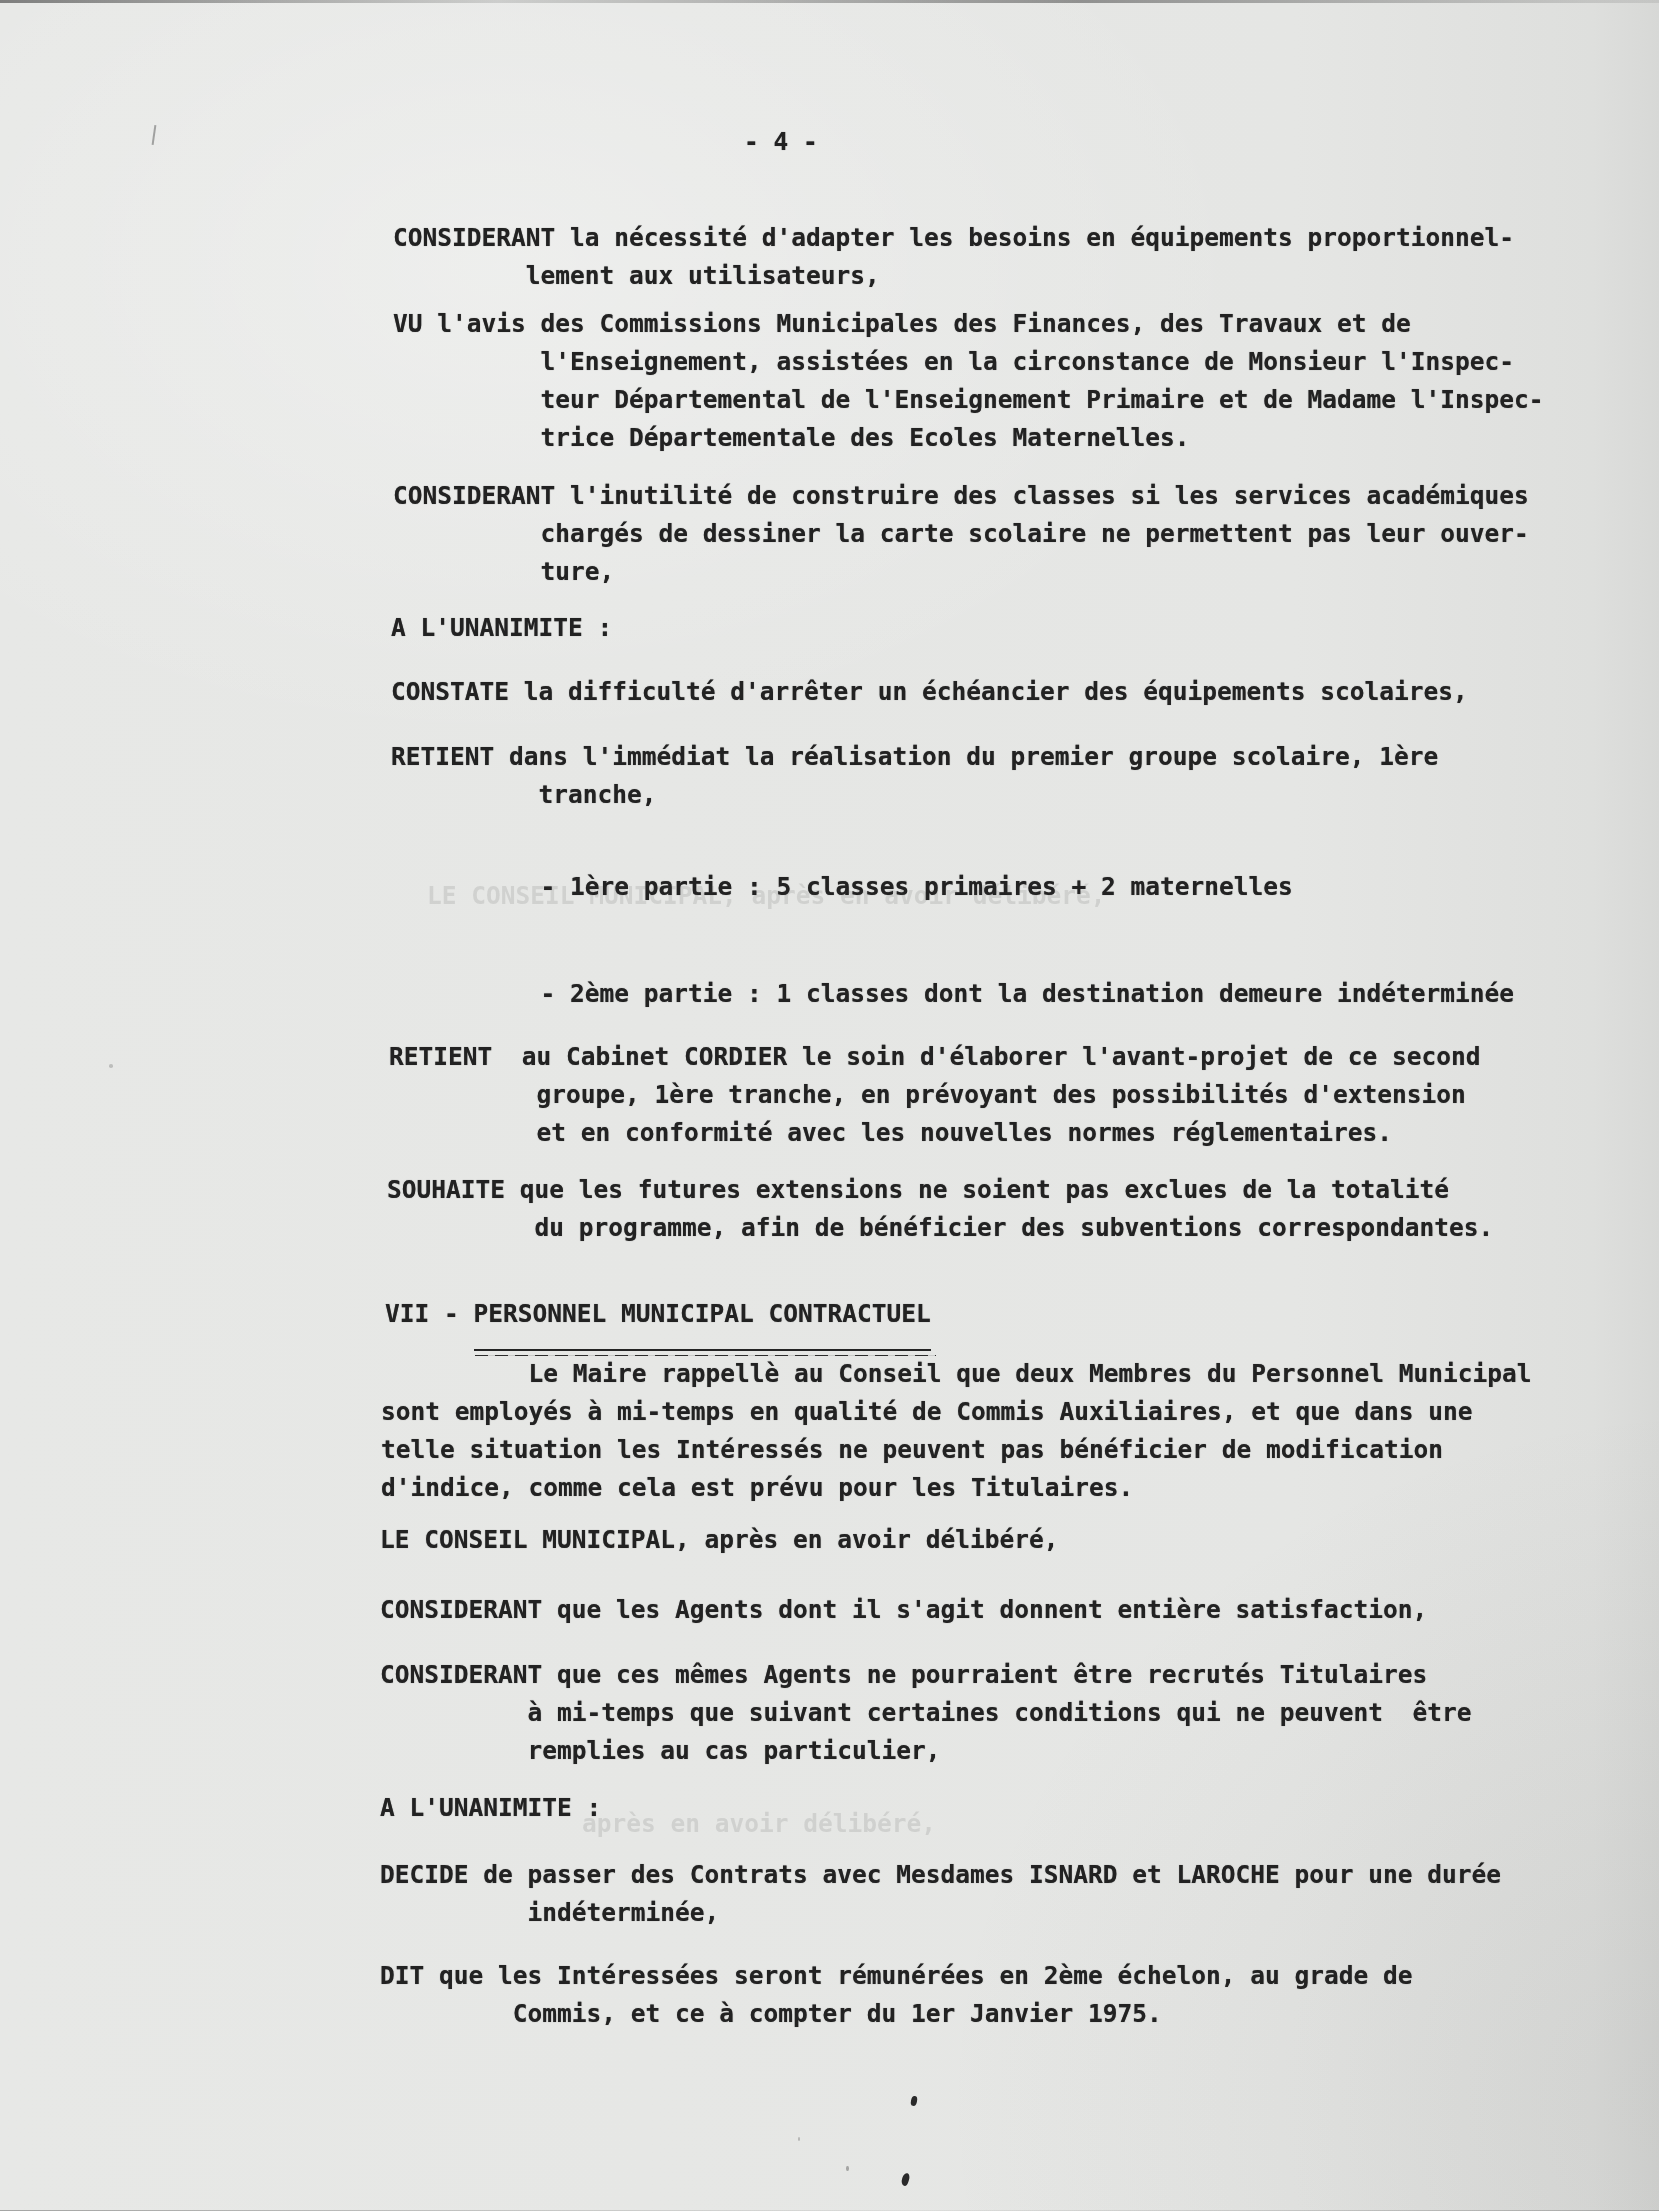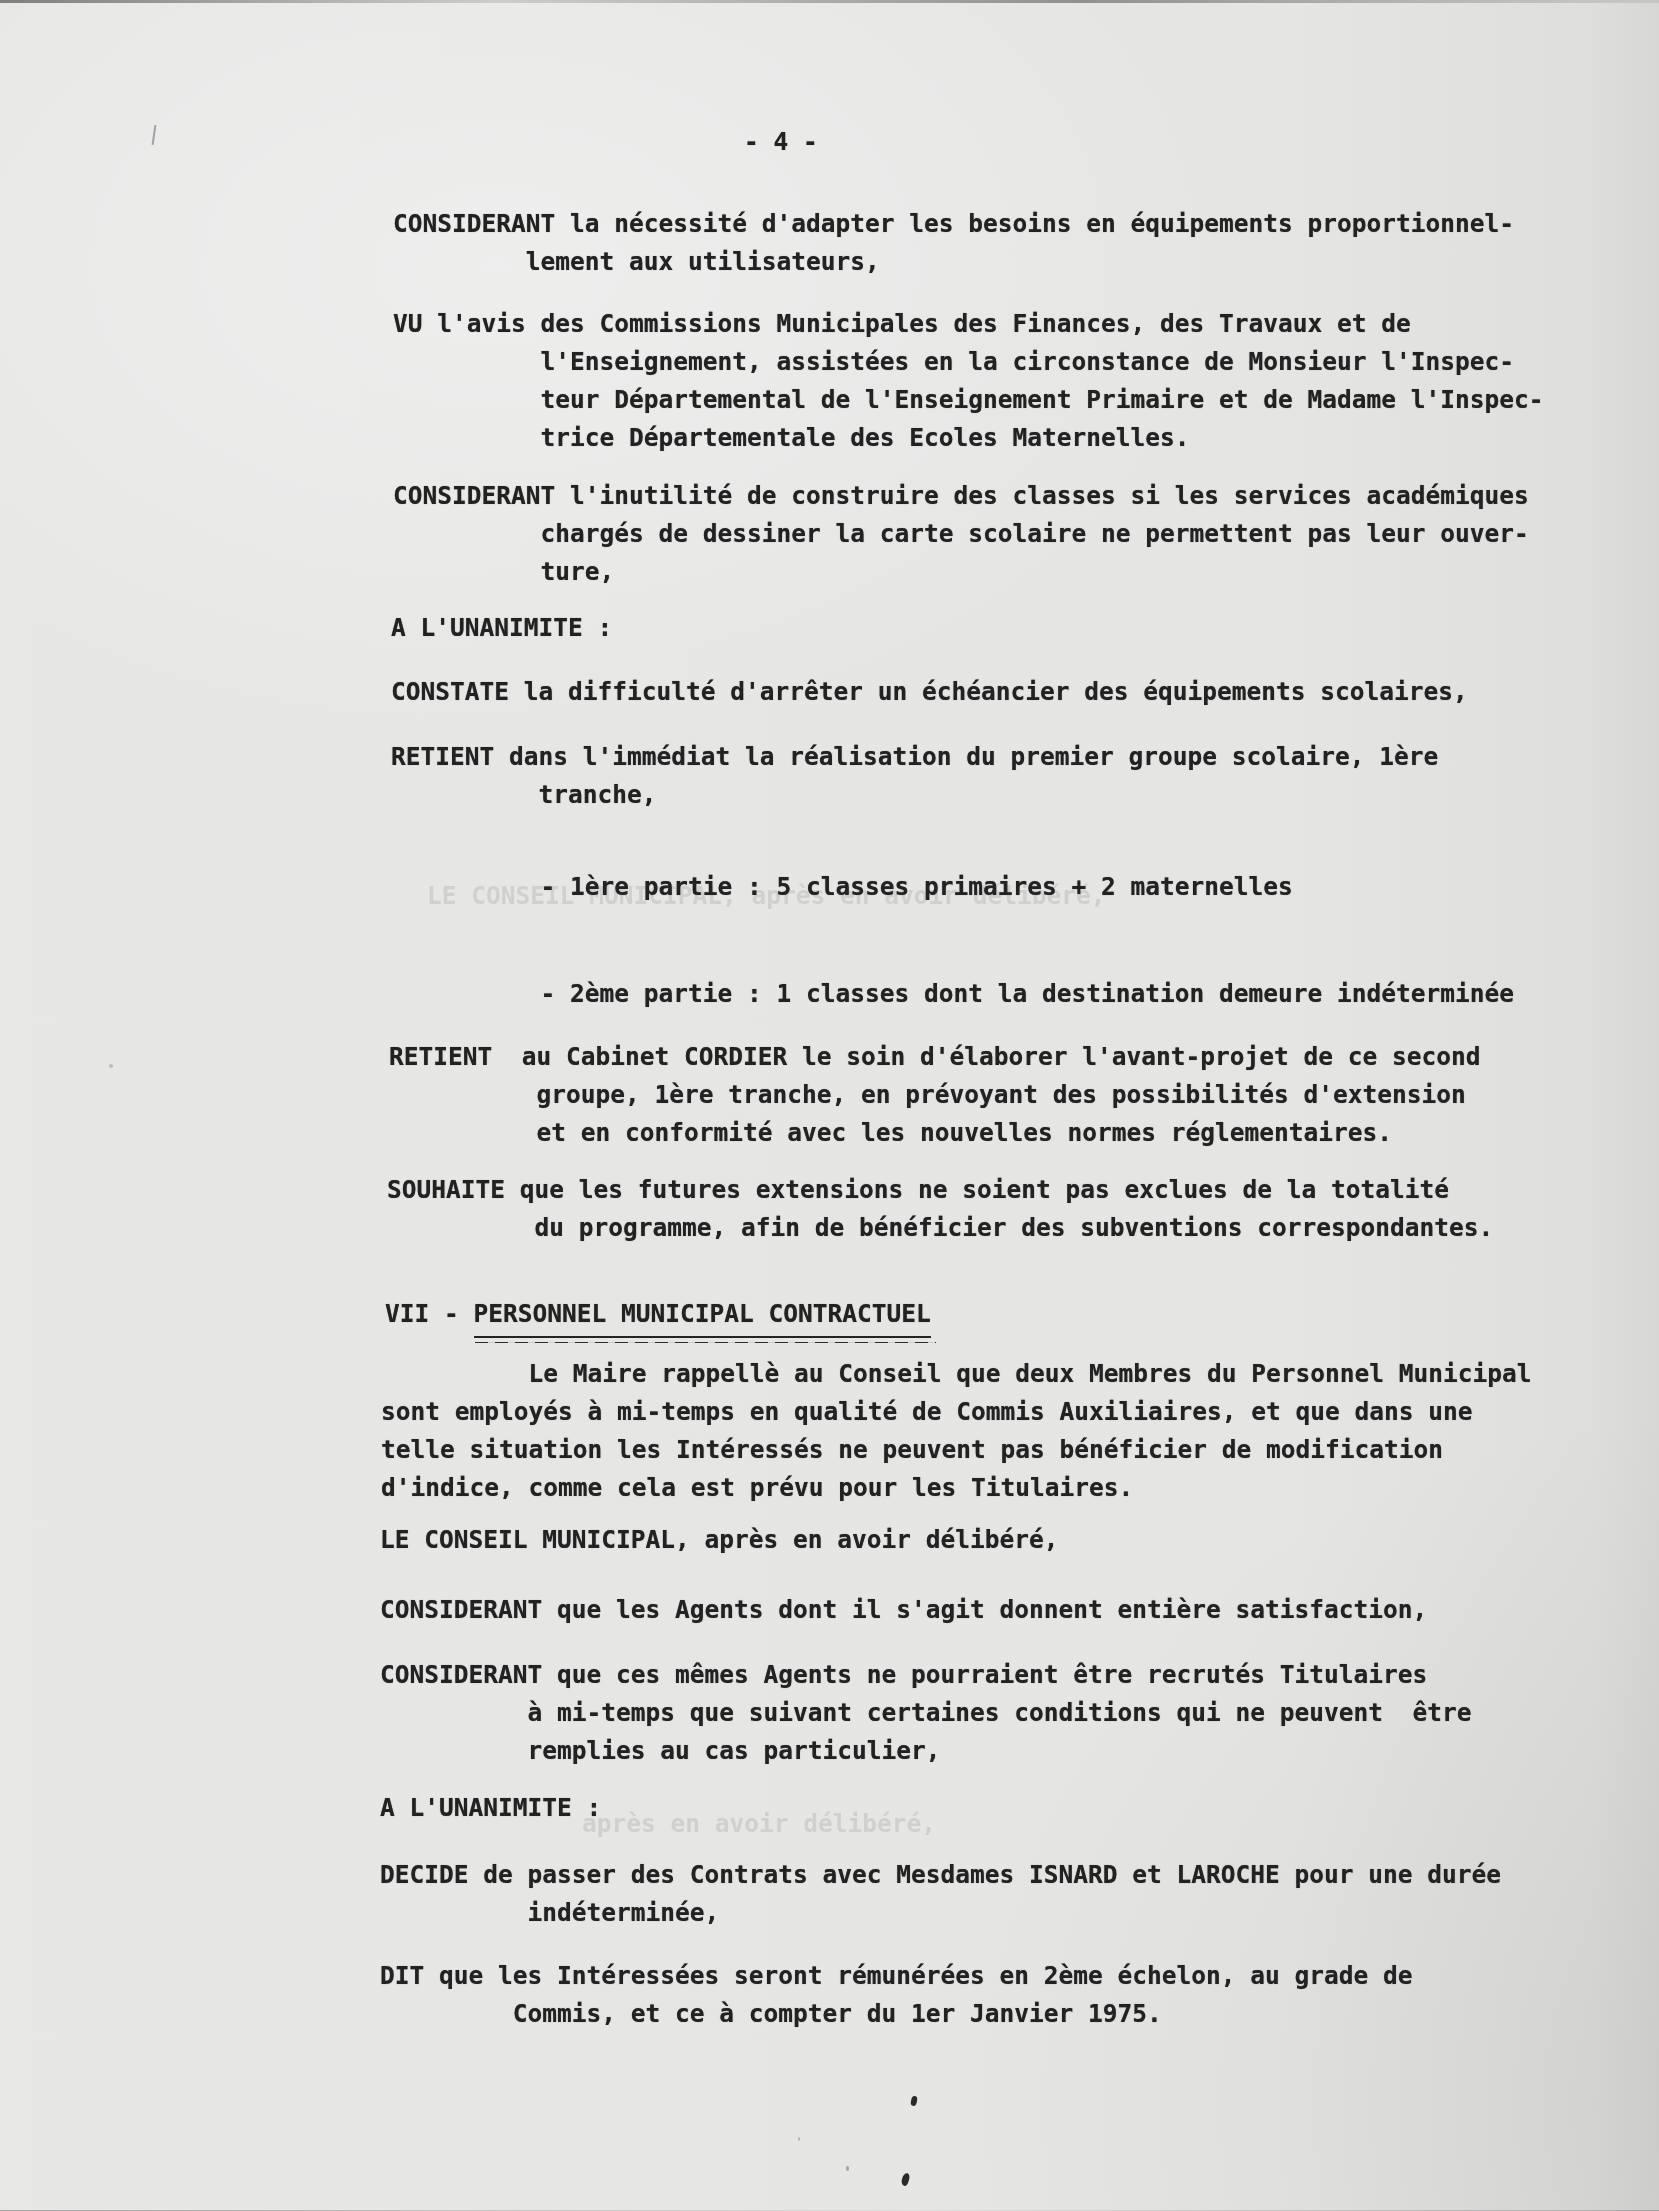--- a/index.html
+++ b/index.html
@@ -28,21 +28,21 @@
     font-weight:700;
     letter-spacing:0;
     color:#222;
     text-shadow:0 0 0.9px rgba(25,25,25,0.55);
   }
   .page-num{left:744px;top:123px;}
   .heading .u{
     display:inline-block;
     position:relative;
     border-bottom:2.7px solid #242424;
-    padding-bottom:3px;
+    padding-bottom:16px;
   }
   .heading .u::after{
     content:"";
     position:absolute;left:1.8px;right:-5.5px;bottom:-7.3px;height:1.8px;
     background:repeating-linear-gradient(90deg,#2c2c2c 0 12.7px, rgba(44,44,44,0.15) 12.7px 20px);
   }
   .ghost{
     position:absolute;
     white-space:pre;
     font-size:24.5px;line-height:38px;font-weight:700;
@@ -61,21 +61,21 @@
 <body>
 
 <div id="page">
 
   <div class="edge-top"></div>
   <div class="edge-bottom"></div>
   <div class="scratch"></div>
 
   <div class="tblock page-num">- 4 -</div>
 
-  <div class="tblock" style="left:393px;top:205px">CONSIDERANT la nécessité d'adapter les besoins en équipements proportionnel-
+  <div class="tblock" style="left:393px;top:219px">CONSIDERANT la nécessité d'adapter les besoins en équipements proportionnel-
          lement aux utilisateurs,</div>
   <div class="tblock" style="left:393px;top:305px">VU l'avis des Commissions Municipales des Finances, des Travaux et de
           l'Enseignement, assistées en la circonstance de Monsieur l'Inspec-
           teur Départemental de l'Enseignement Primaire et de Madame l'Inspec-
           trice Départementale des Ecoles Maternelles.</div>
   <div class="tblock" style="left:393px;top:477px">CONSIDERANT l'inutilité de construire des classes si les services académiques
           chargés de dessiner la carte scolaire ne permettent pas leur ouver-
           ture,</div>
   <div class="tblock" style="left:391px;top:609px">A L'UNANIMITE :</div>
   <div class="tblock" style="left:391px;top:673px">CONSTATE la difficulté d'arrêter un échéancier des équipements scolaires,</div>

